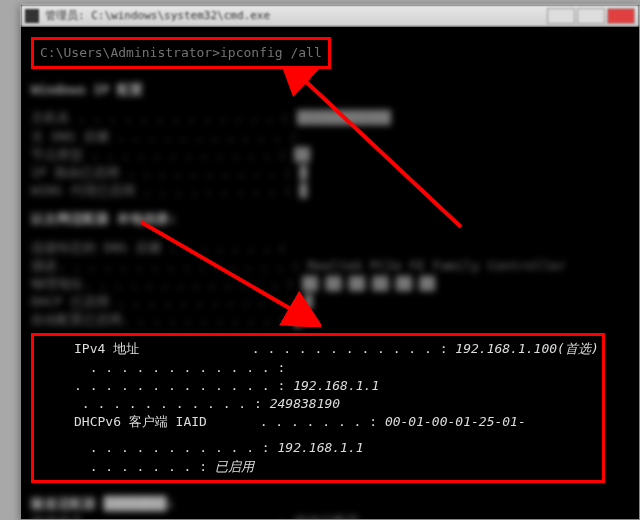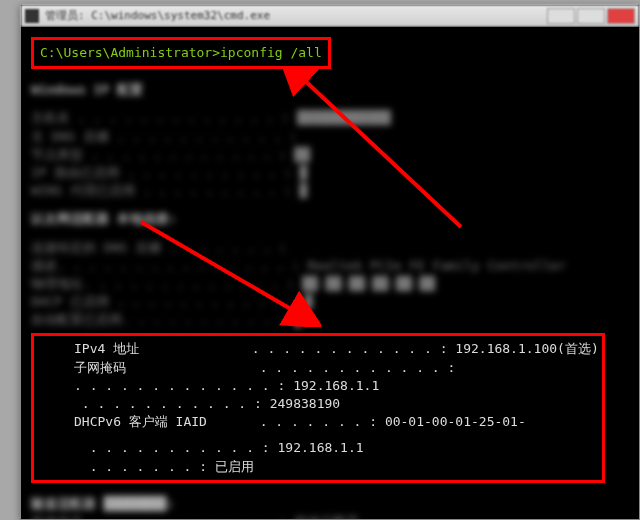--- a/index.html
+++ b/index.html
@@ -72,28 +72,28 @@
       filter: blur(3px);
       color: #777;
       user-select: none;
     }
     .row {
       display: flex;
       white-space: pre;
     }
     .lbl { color: #ddd; min-width: 170px; }
     .dots { color: #ddd; flex: 0 0 auto; }
-    .val { color: #ddd; }
+    .val { color: #ddd; font-style: italic; }
     .section-gap { height: 10px; }
     .blurhead { font-weight: bold; color: #aaa; }
     svg.arrow {
       position: absolute;
       pointer-events: none;
     }
-    .prompt-line { color: #84cc16; }
+    .prompt-line { color: #737373; }
   </style>
 </head>
 <body>
 
 <div class="window">
   <div class="titlebar">
     <div class="titlebar-icon"></div>
     <span>管理员: C:\windows\system32\cmd.exe</span>
     <div class="titlebar-buttons">
       <div class="titlebar-btn"></div>
@@ -132,21 +132,21 @@
       <div>物理地址. . . . . . . . . . . . . : ██-██-██-██-██-██</div>
       <div>DHCP 已启用 . . . . . . . . . . . : █</div>
       <div>自动配置已启用. . . . . . . . . . : █</div>
     </div>
 
     <div class="hl-box wide" style="margin-top:4px; width:96%;">
       <div class="row">
         <span class="lbl">IPv4 地址</span><span class="dots"> . . . . . . . . . . . . : </span><span class="val">192.168.1.100(首选)</span>
       </div>
       <div class="row">
-        <span class="lbl">子网掩码</span><span class="dots">  . . . . . . . . . . . . : </span>
+        <span class="dots">  . . . . . . . . . . . . : </span>
       </div>
       <div class="row">
         <span class="dots">. . . . . . . . . . . . . : </span><span class="val">192.168.1.1</span>
       </div>
       <div class="row">
         <span class="dots"> . . . . . . . . . . . : </span><span class="val">249838190</span>
       </div>
       <div class="row">
         <span class="lbl">DHCPv6 客户端 IAID</span><span class="dots">  . . . . . . . : </span><span class="val">00-01-00-01-25-01-</span>
       </div>

